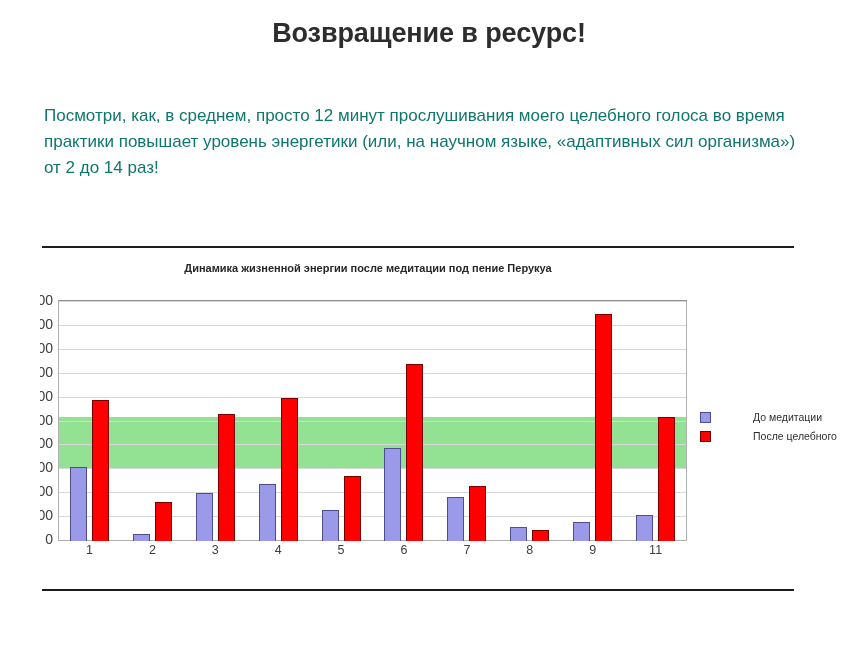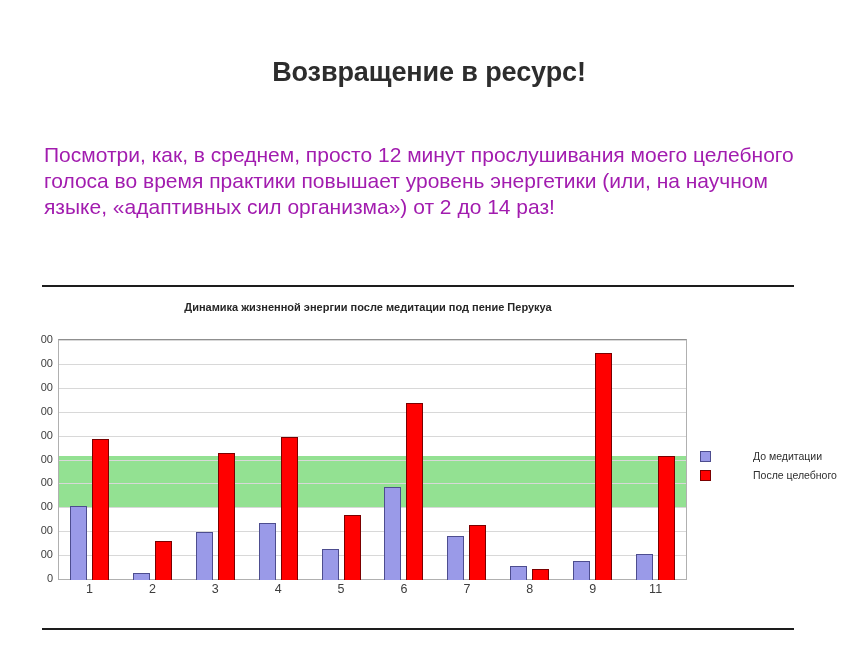--- a/index.html
+++ b/index.html
@@ -11,43 +11,42 @@
     height: 645px;
     background: #ffffff;
     font-family: "Liberation Sans", sans-serif;
     color: #3a3a3a;
     overflow: hidden;
   }
   .page {
     position: relative;
     width: 858px;
     height: 538px;
-    margin-top: 39px;
   }
 
   
   .headline {
     position: absolute;
     left: 0;
     top: 18px;
     width: 858px;
     text-align: center;
     font-size: 27px;
     font-weight: bold;
     color: #2d2d2d;
     letter-spacing: -0.1px;
   }
   .lede {
     position: absolute;
     left: 44px;
     top: 103px;
     width: 760px;
-    font-size: 21px;
+    font-size: 17px;
     line-height: 26px;
-    color: #a21caf;
+    color: #0f766e;
   }
 
   
   .rule {
     position: absolute;
     left: 42px;
     width: 752px;
     height: 2px;
     background: #1d1d1d;
   }
@@ -105,21 +104,21 @@
   .ylabels {
     position: absolute;
     left: 0px;
     top: 44px;
     width: 56px;
     height: 241px;
   }
   .ytick {
     position: absolute;
     right: 3px;
-    font-size: 11px;
+    font-size: 14px;
     color: #3d3d3d;
     transform: translateY(-50%);
     white-space: nowrap;
     overflow: hidden;
     text-align: right;
   }
   .ytick.clipped {
     width: 13px;
     direction: rtl;
   }

